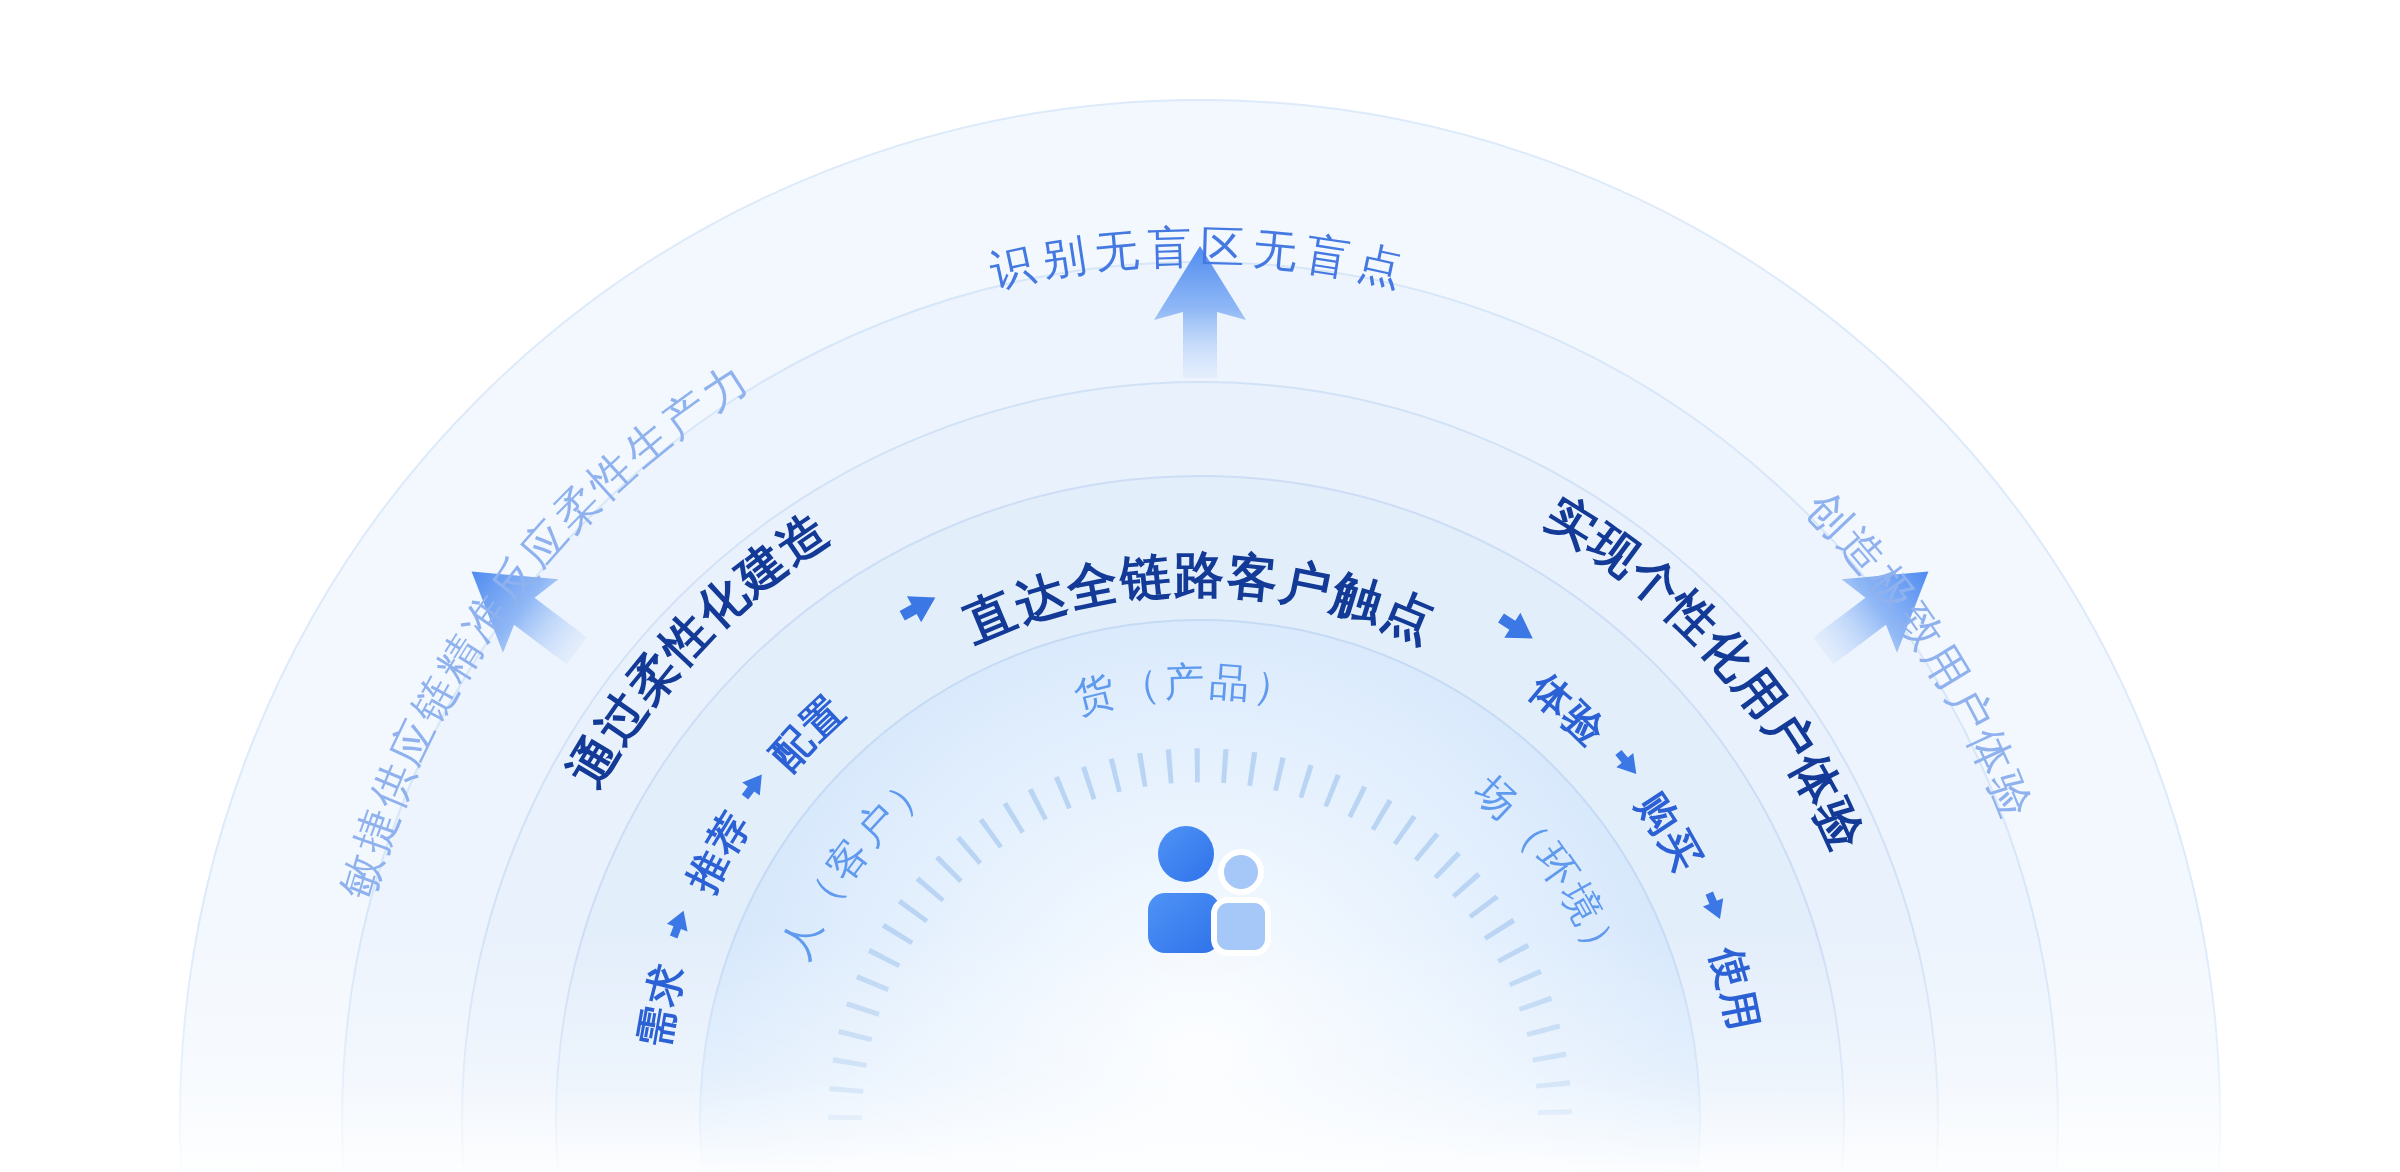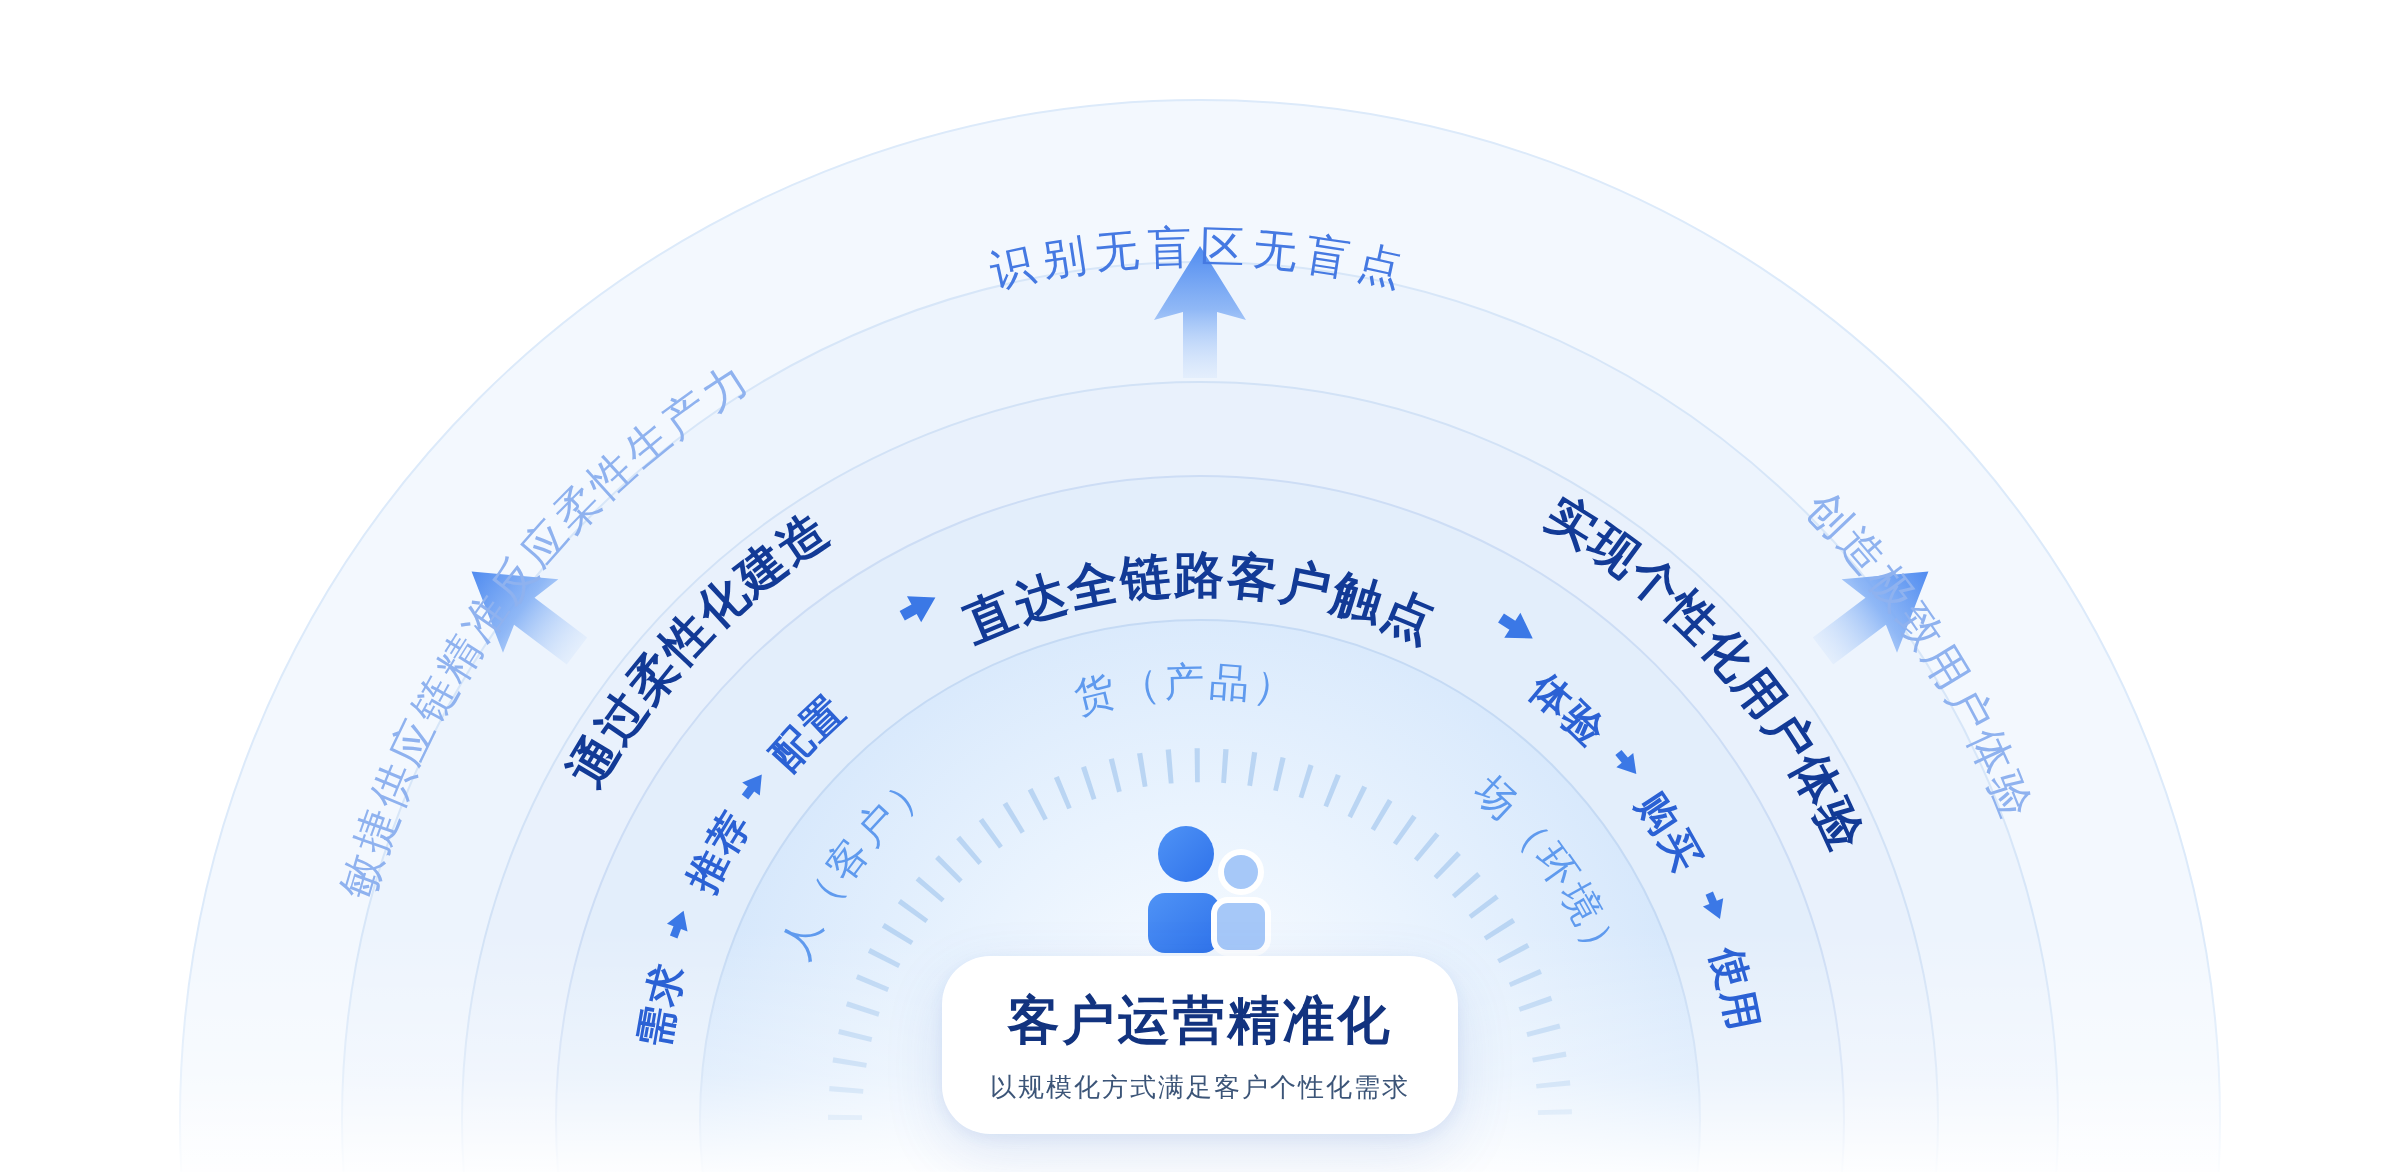--- a/index.html
+++ b/index.html
@@ -144,17 +144,13 @@
 
     <g>
       <rect x="1148" y="893" width="72" height="60" rx="17" fill="url(#personDark)"></rect>
       <circle cx="1186" cy="854" r="28" fill="url(#personDark)"></circle>
       <rect x="1214" y="900" width="54" height="53" rx="14" fill="#a6c8f8" stroke="#ffffff" stroke-width="6"></rect>
       <circle cx="1241" cy="872" r="20" fill="#a6c8f8" stroke="#ffffff" stroke-width="6"></circle>
     </g>
   </svg>
 
   
-  <div class="center-card">
-    <div class="card-title">客户运营精准化</div>
-    <div class="card-subtitle">以规模化方式满足客户个性化需求</div>
-  </div>
 </div>
 
 </body></html>

